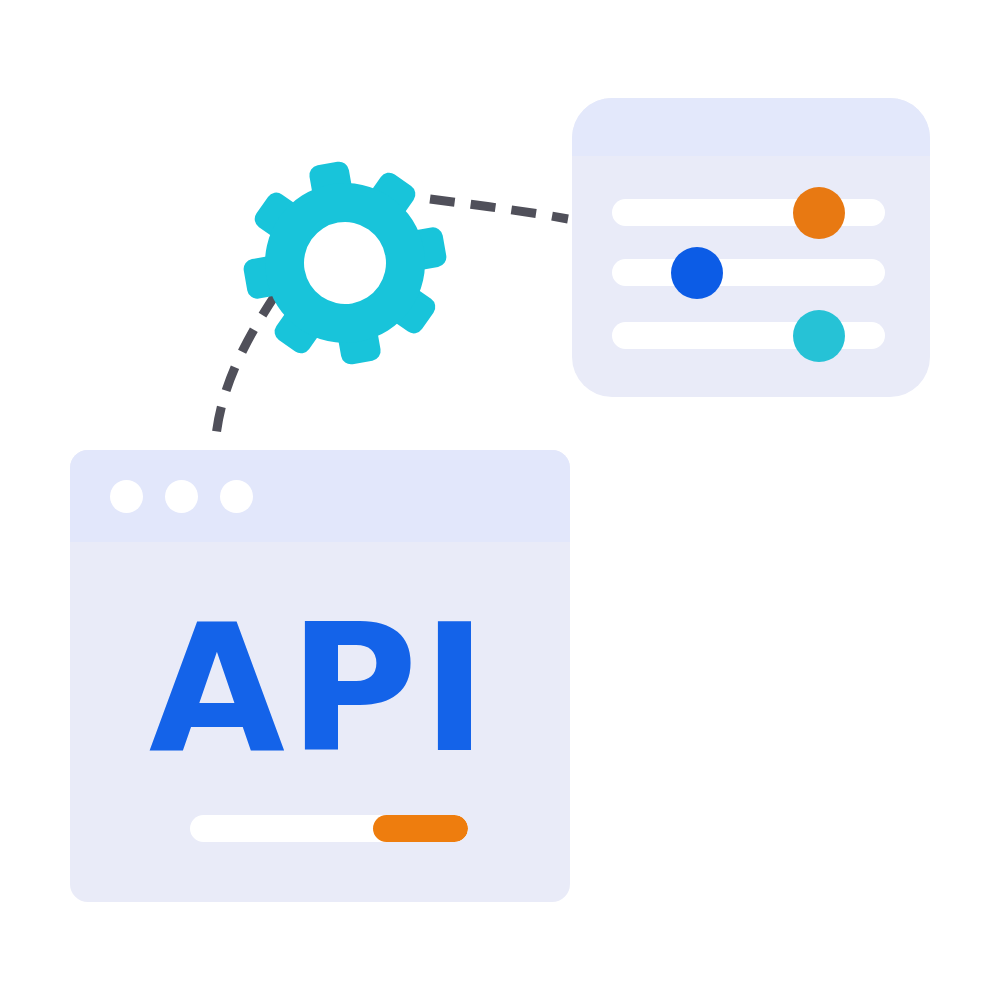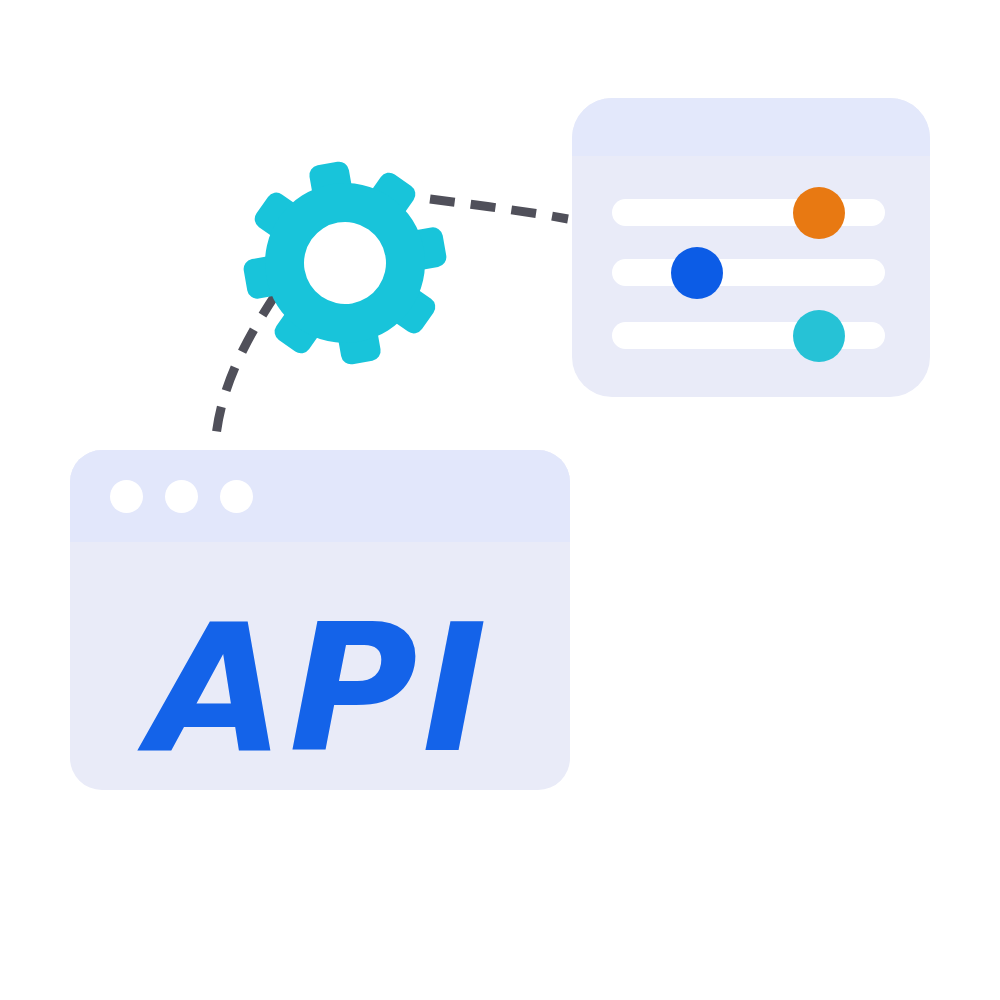--- a/index.html
+++ b/index.html
@@ -10,22 +10,22 @@
     position: relative; overflow: hidden;
   }
   .canvas { position: absolute; inset: 0; width: 1000px; height: 1000px; }
 
   
   .connectors { position: absolute; left: 0; top: 0; }
 
   
   .api-window {
     position: absolute; left: 70px; top: 450px;
-    width: 500px; height: 340px;
-    border-radius: 32px; overflow: hidden; font-style: italic;
+    width: 500px; height: 452px;
+    border-radius: 18px; overflow: hidden;
   }
   .api-window-header {
     height: 92px;
     display: flex; align-items: center;
     padding-left: 40px; gap: 22px;
   }
   .window-dot { width: 33px; height: 33px; border-radius: 50%; flex: 0 0 auto; }
   .api-title {
     position: absolute; left: 0; top: 152px; width: 100%;
     text-align: center;

